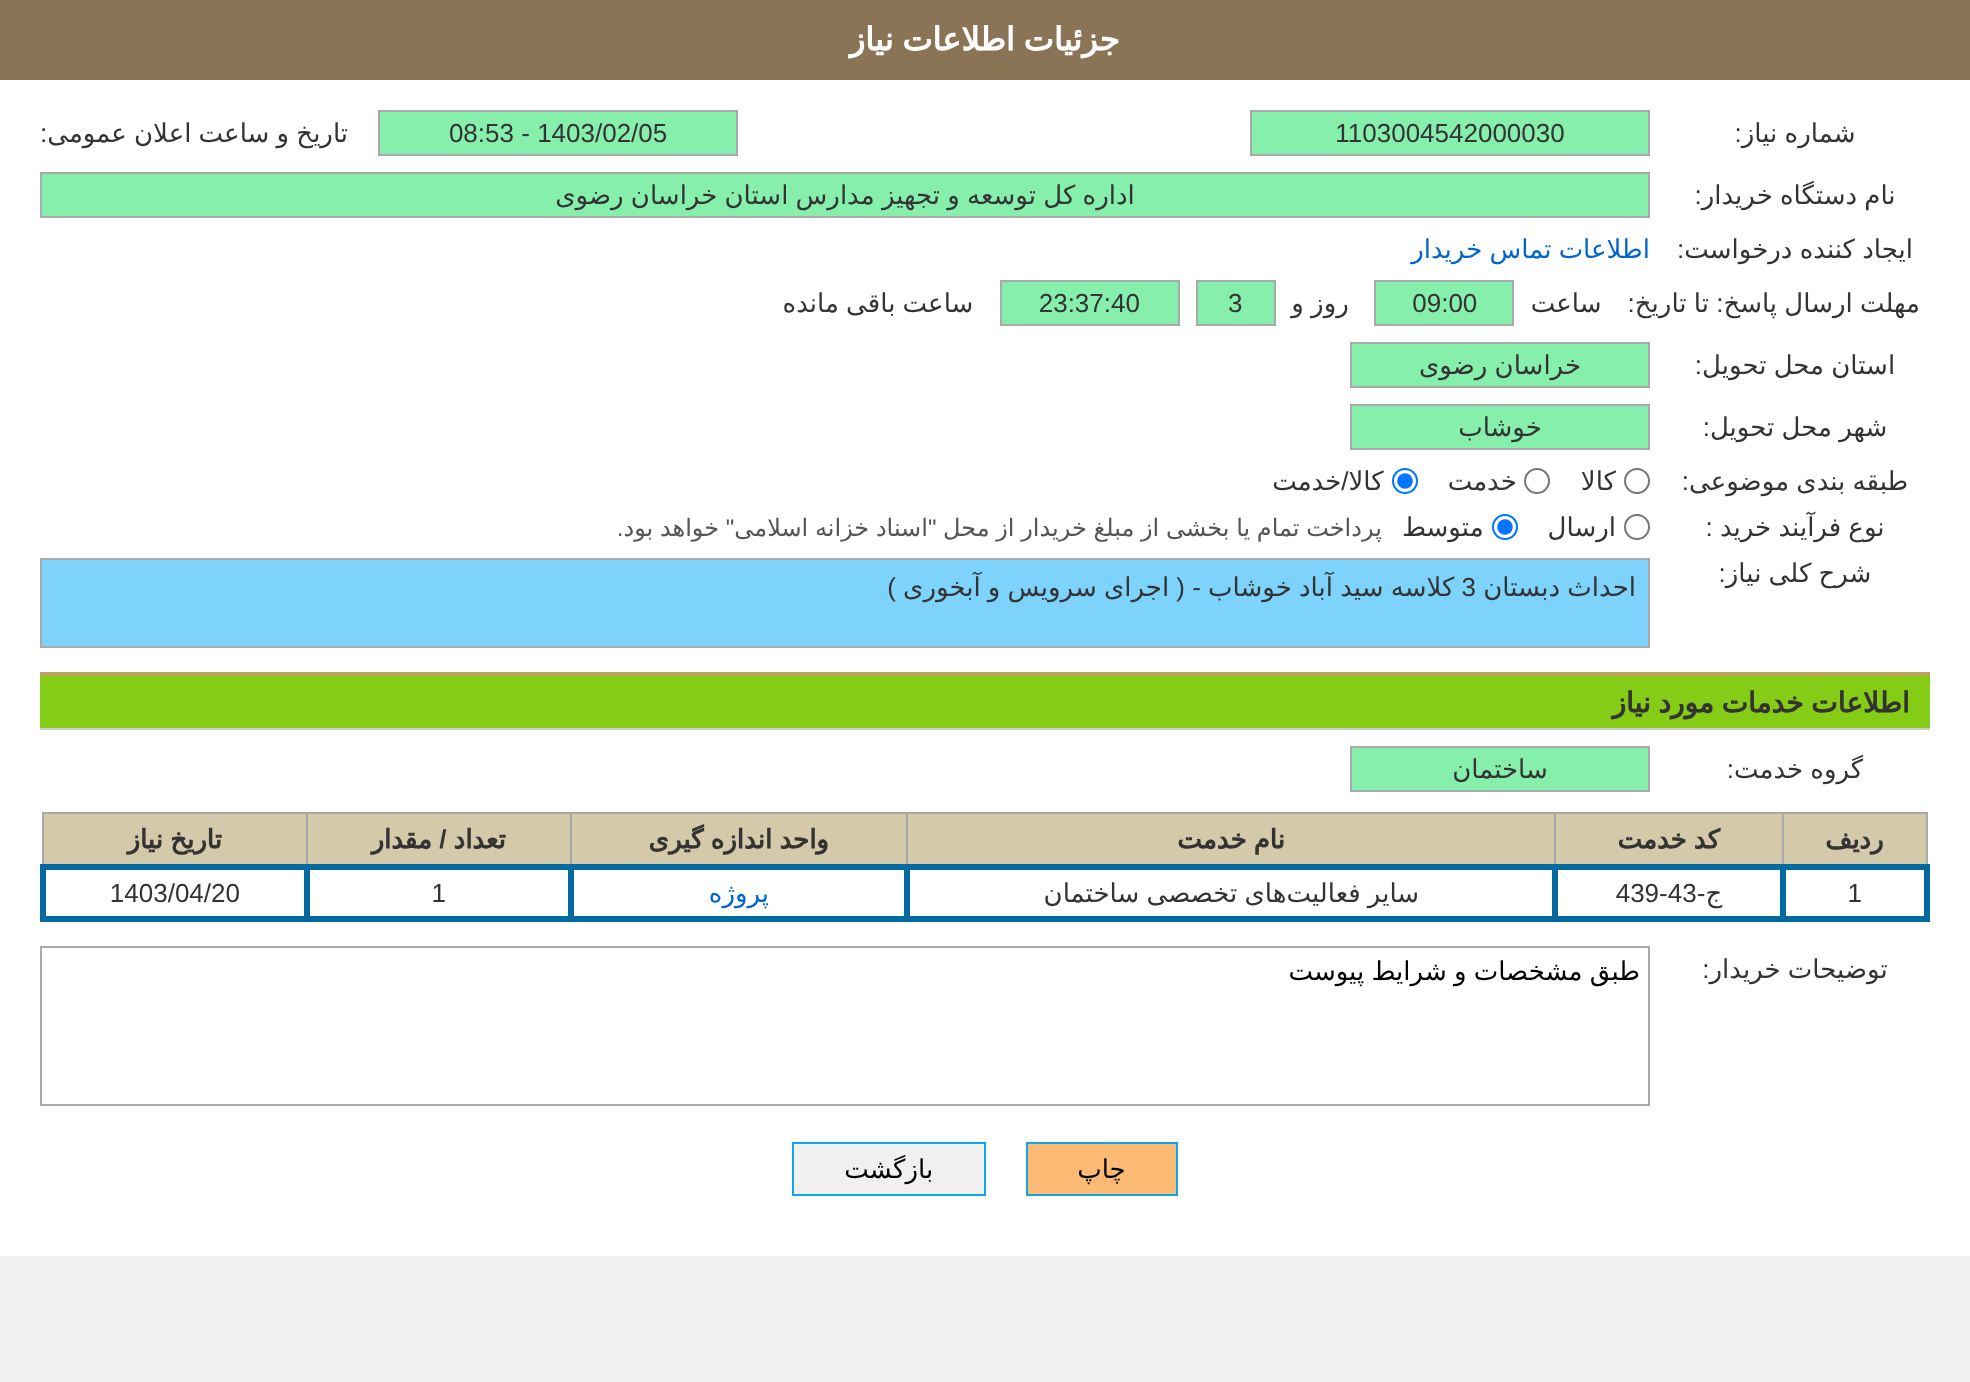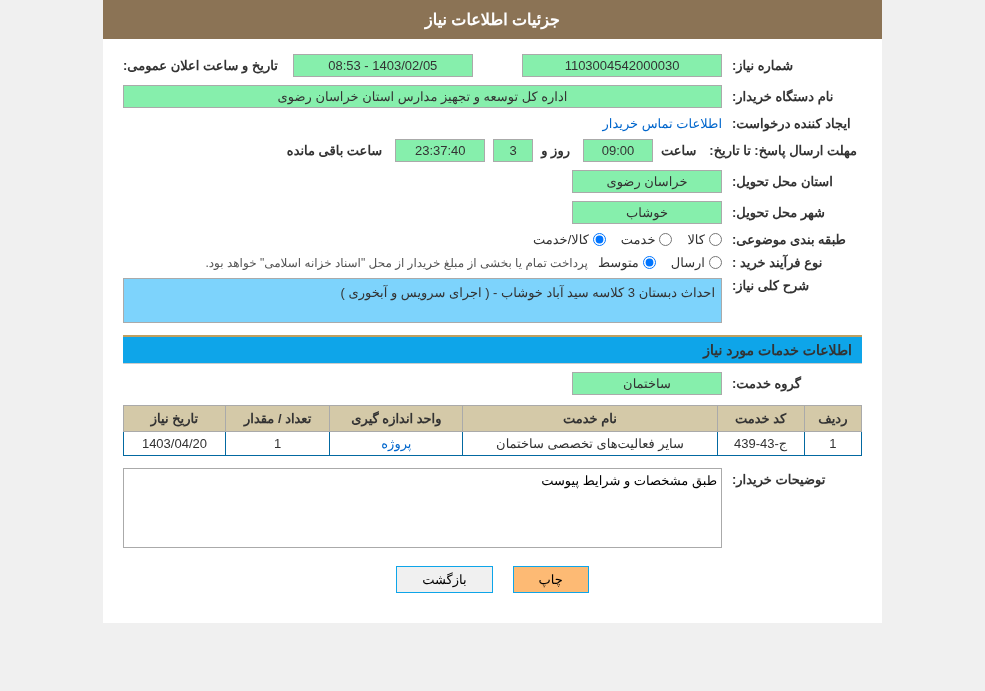--- a/index.html
+++ b/index.html
@@ -4,21 +4,21 @@
   <style>
     * { box-sizing: border-box; margin: 0; padding: 0; }
     body {
       font-family: Tahoma, Arial, sans-serif;
       font-size: 13px;
       background: #f0f0f0;
       direction: rtl;
       color: #333;
     }
     .page-container {
-      width: 779px;
+      width: 985px;
       margin: 0 auto;
       background: #fff;
     }
     .header-bar {
       background: #8B7355;
       color: #fff;
       text-align: center;
       padding: 10px 0;
       font-size: 16px;
       font-weight: bold;
@@ -27,42 +27,42 @@
       padding: 15px 20px;
       background: #fff;
     }
     .row {
       display: flex;
       align-items: center;
       margin-bottom: 6px;
     }
     .label {
       color: #333;
-      font-weight: bold;
+      font-weight: normal;
       white-space: nowrap;
       min-width: 130px;
-      text-align: left;
+      text-align: center;
       padding-right: 5px;
     }
     .value-box {
       border: 1px solid #aaa;
       background: #86efac;
       padding: 3px 6px;
       min-height: 22px;
       display: inline-block;
     }
     .value-text {
       padding: 2px 6px;
     }
     .link-text {
       color: #0066cc;
       text-decoration: none;
     }
     .section-title {
-      background: #0ea5e9;
+      background: #84cc16;
       border-top: 2px solid #c0a060;
       border-bottom: 1px solid #ccc;
       padding: 5px 10px;
       font-weight: bold;
       font-size: 14px;
       margin-bottom: 8px;
     }
     .radio-group {
       display: flex;
       gap: 15px;
@@ -82,21 +82,21 @@
       border-collapse: collapse;
       font-size: 13px;
     }
     table th {
       background: #d4c9a8;
       border: 1px solid #aaa;
       padding: 5px 8px;
       text-align: center;
     }
     table td {
-      border: 1px solid #0369a1;
+      border: 3px solid #0369a1;
       padding: 4px 8px;
       text-align: center;
     }
     table tr:nth-child(even) td {
       background: #f9f9f9;
     }
     .textarea-box {
       width: 100%;
       height: 80px;
       border: 1px solid #aaa;

